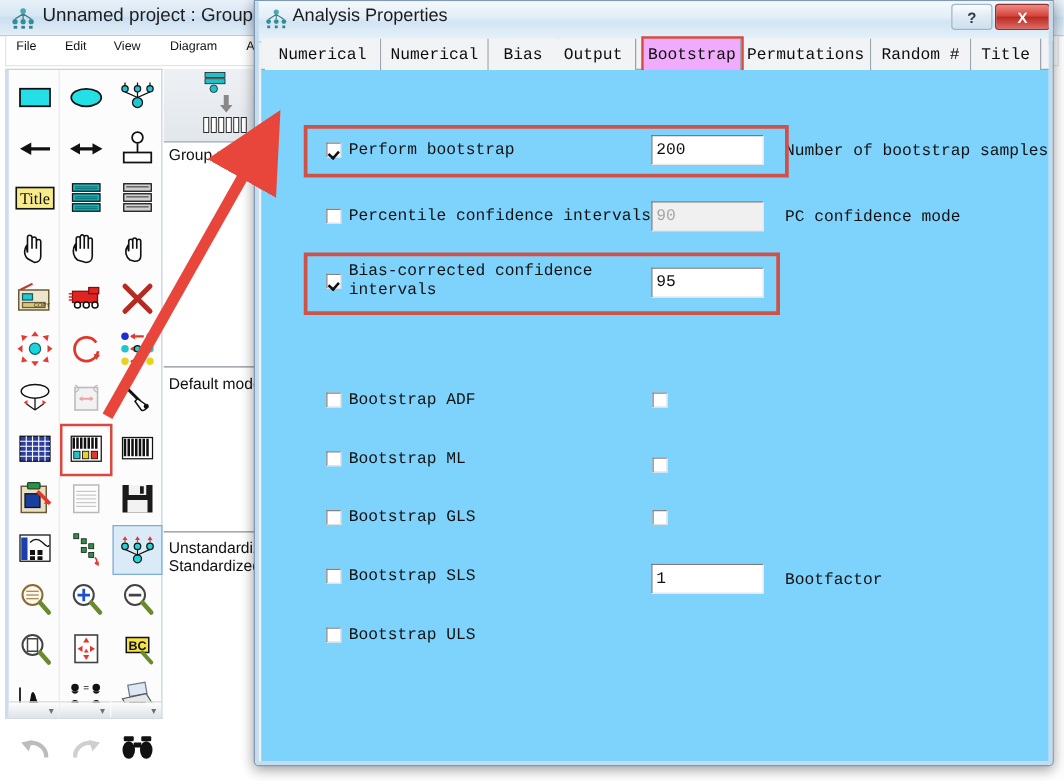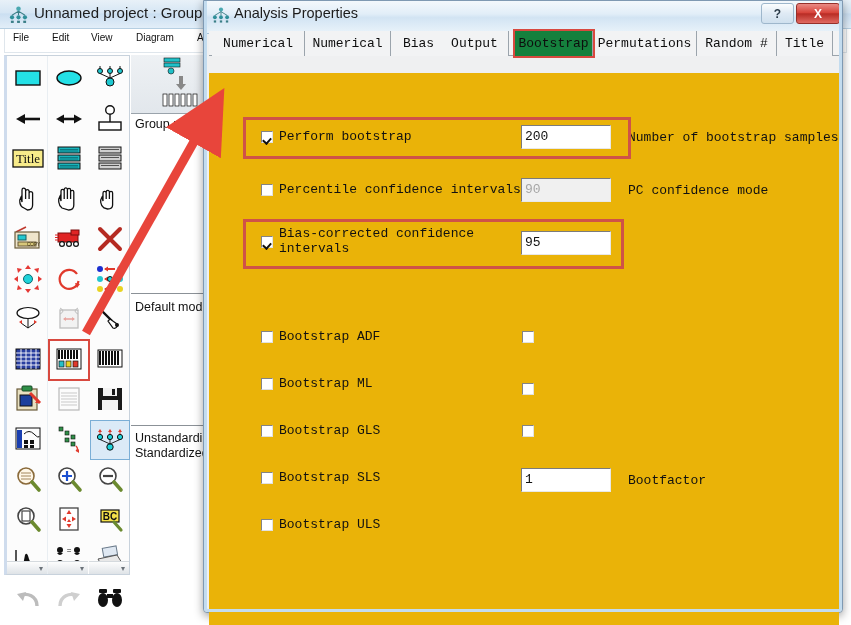--- a/index.html
+++ b/index.html
@@ -131,28 +131,28 @@
     border-bottom:1px solid #9ba4ac;box-sizing:border-box;
   }
   .tab{
     position:absolute;top:0;height:25px;box-sizing:border-box;
     font-family:"Liberation Mono","DejaVu Sans Mono",monospace;
     font-size:13px;color:#0d0d0d;
     display:flex;align-items:center;justify-content:center;
     border-right:1px solid #9ba4ac;
     background:#f2f3f4;white-space:nowrap;
   }
-  .tab.active{background:#15803d;}
+  .tab.active{background:#f0abfc;}
   #tab-mark{
     position:absolute;box-sizing:border-box;border:2px solid #d8493f;
   }
   
   #dlg-body{
-    position:absolute;left:5px;top:72px;width:630px;height:553px;
-    background:#eab308;
+    position:absolute;left:5px;top:55px;width:630px;height:553px;
+    background:#7dd3fc;
   }
   .cb{
     position:absolute;width:12px;height:12px;box-sizing:border-box;
     background:#ffffff;
     border-top:1px solid #848484;border-left:1px solid #848484;
     border-right:1px solid #e2e2e2;border-bottom:1px solid #e2e2e2;
   }
   .cb.checked::after{
     content:"";position:absolute;left:2px;top:4px;width:4px;height:6px;
     border:solid #111;border-width:0 2px 2px 0;transform:rotate(42deg);

